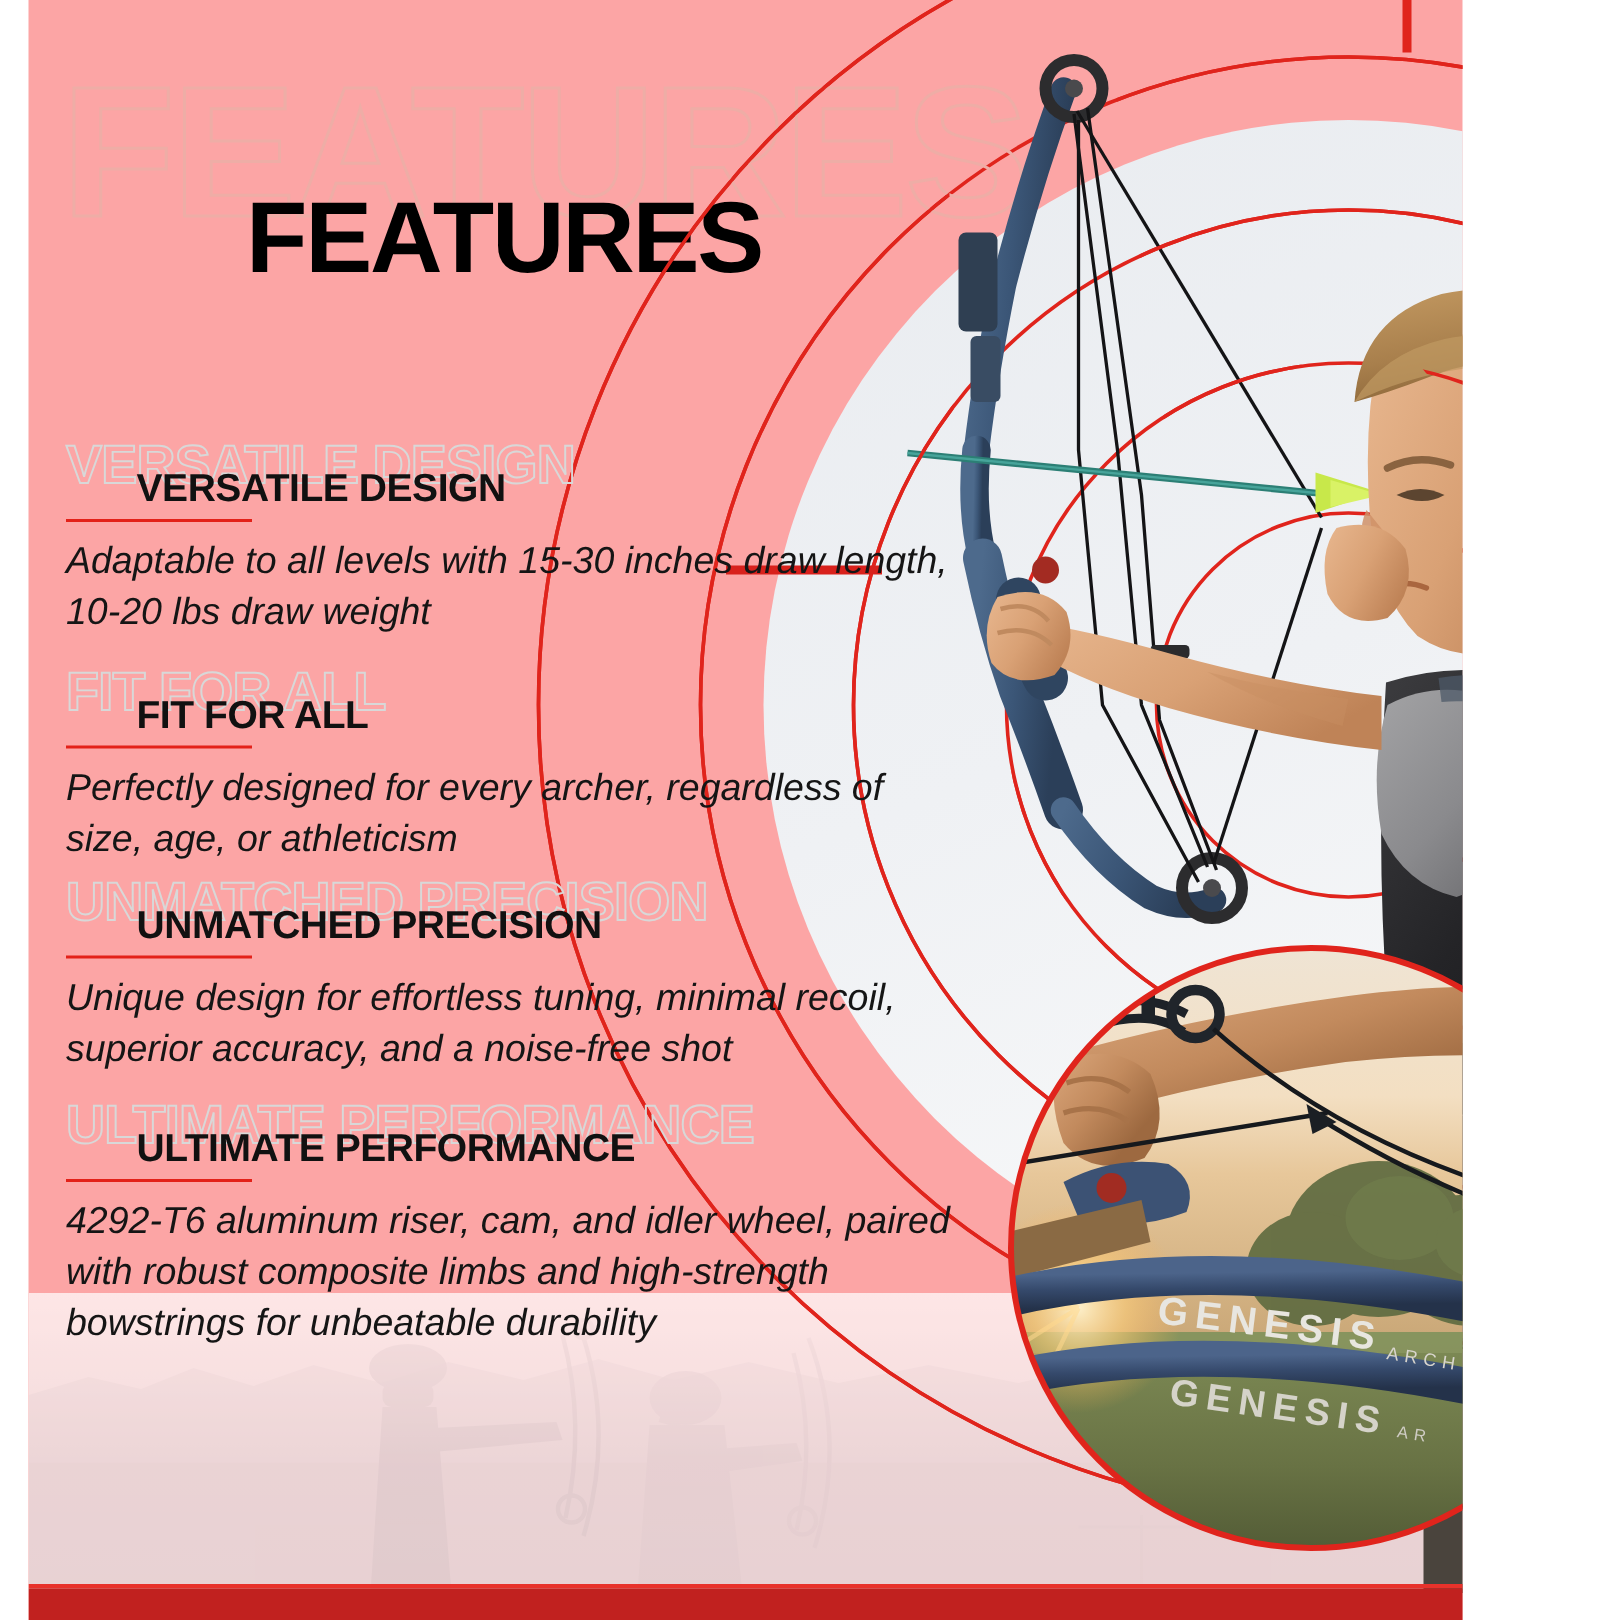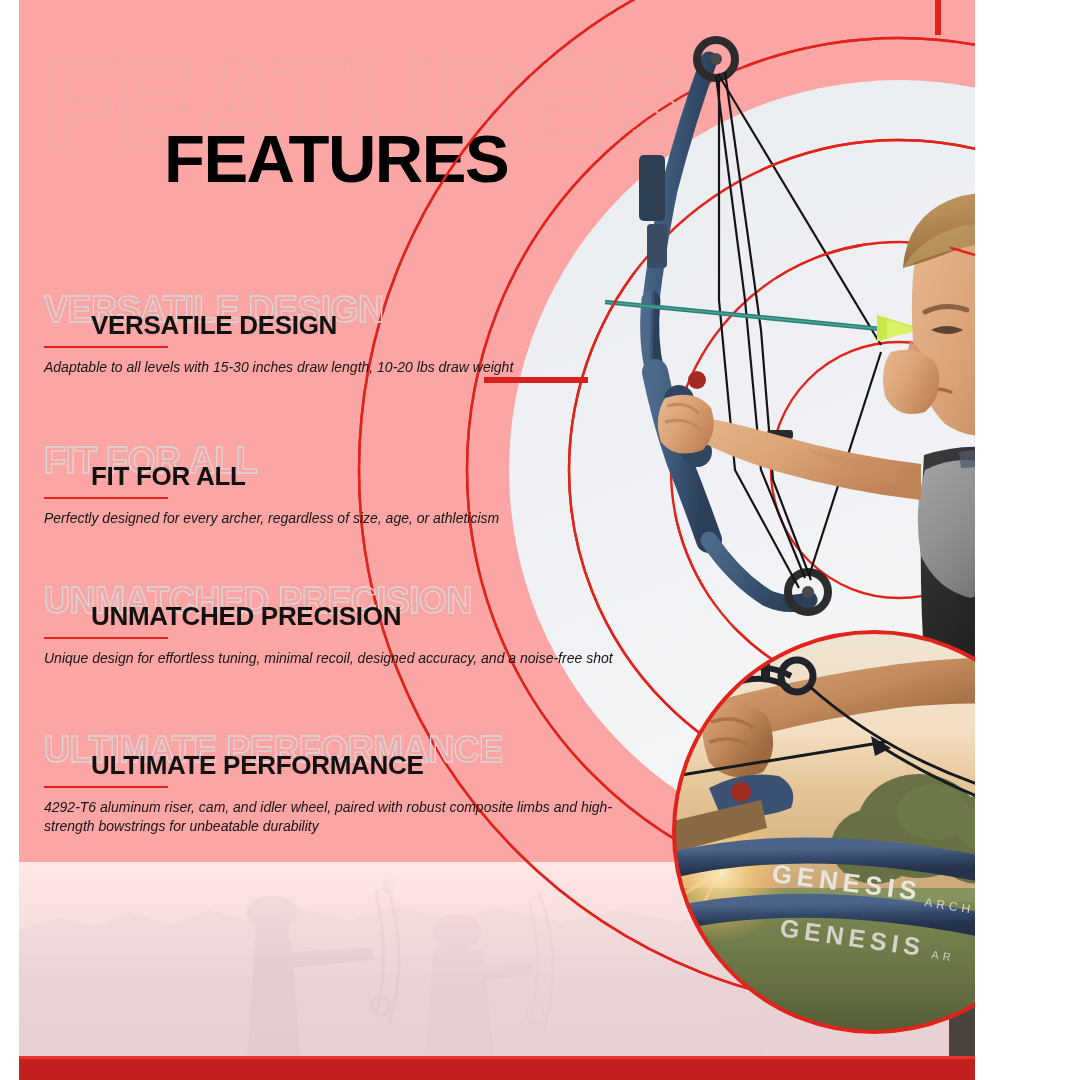--- a/index.html
+++ b/index.html
@@ -43,21 +43,21 @@
     position:absolute; left:72px; top:20px;
     font-size:26px; font-weight:700; letter-spacing:-0.3px; line-height:1;
     color:#111; white-space:nowrap;
   }
   .f-rule {
     position:absolute; left:25px; top:54px;
     width:124px; height:2px; background:#e32119;
   }
   .f-desc {
     position:absolute; left:25px; top:66px;
-    font-size:14px; font-style:italic; font-weight:400;
+    font-size:25px; font-style:italic; font-weight:400;
     line-height:1.35; color:#151515; width:600px;
   }
   .f3 .f-desc, .f4 .f-desc { width:610px; }
 
   
   .bottom-bar { position:absolute; left:0; bottom:0; width:1080px; height:21px; background:#c1211f; }
   .bottom-bar-top { position:absolute; left:0; bottom:21px; width:1080px; height:3px; background:#e8322b; }
 </style>
 </head>
 <body>
@@ -322,21 +322,21 @@
     <div class="f-ghost">FIT FOR ALL</div>
     <div class="f-head">FIT FOR ALL</div>
     <div class="f-rule"></div>
     <div class="f-desc">Perfectly designed for every archer, regardless of size, age, or athleticism</div>
   </div>
 
   <div class="feature f3" style="top:583px">
     <div class="f-ghost">UNMATCHED PRECISION</div>
     <div class="f-head">UNMATCHED PRECISION</div>
     <div class="f-rule"></div>
-    <div class="f-desc">Unique design for effortless tuning, minimal recoil, designed accuracy, and a noise-free shot</div>
+    <div class="f-desc">Unique design for effortless tuning, minimal recoil, superior accuracy, and a noise-free shot</div>
   </div>
 
   <div class="feature f4" style="top:732px">
     <div class="f-ghost">ULTIMATE PERFORMANCE</div>
     <div class="f-head">ULTIMATE PERFORMANCE</div>
     <div class="f-rule"></div>
     <div class="f-desc">4292-T6 aluminum riser, cam, and idler wheel, paired with robust composite limbs and high-strength bowstrings for unbeatable durability</div>
   </div>
 
   <div class="layer">

